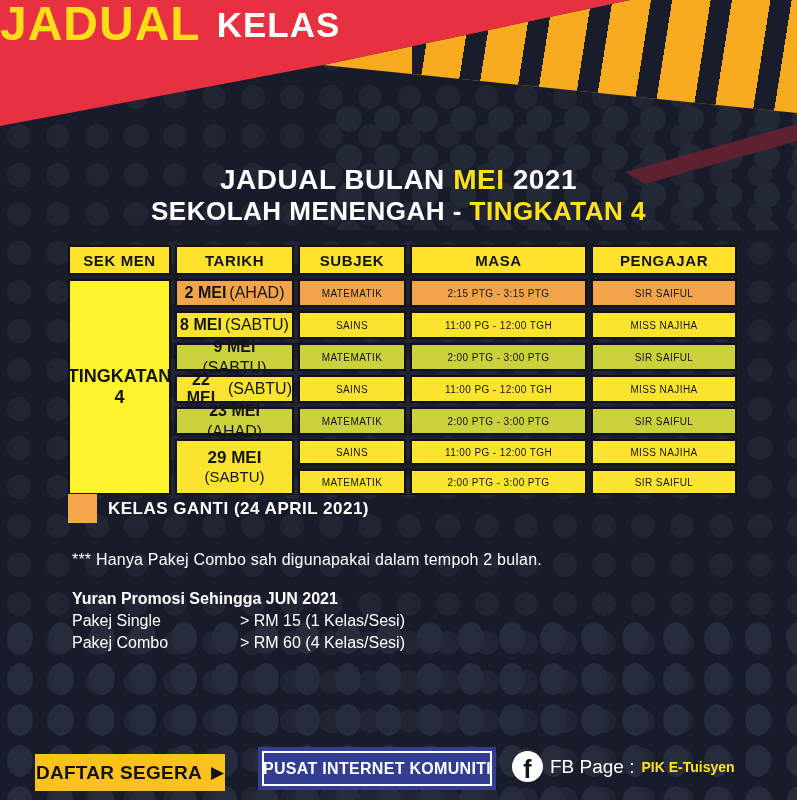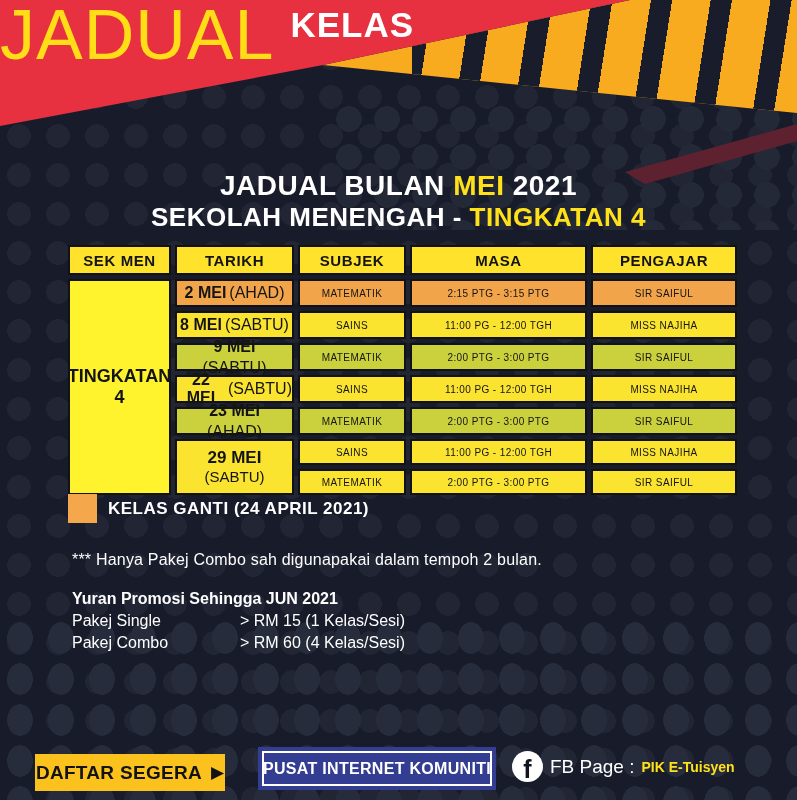--- a/index.html
+++ b/index.html
@@ -23,24 +23,24 @@
   }
   
   .banner { position:absolute; left:0; top:0; width:797px; height:195px; }
   .banner > div { position:absolute; inset:0; }
   .shape-amber { background:#F8AB1E; clip-path:polygon(323px 65px, 630px 0px, 797px 0px, 797px 113px); }
   .hazard { position:absolute; left:412px; top:0; right:0; height:125px;
     background:repeating-linear-gradient(99deg, #191d2b 0 21px, transparent 21px 59px); }
   .shape-maroon { background:#5e2130; clip-path:polygon(625px 172px, 797px 124px, 797px 141px, 645px 184px); }
   .shape-red { background:#e83140; clip-path:polygon(0 0, 630px 0, 323px 65px, 0 126px); }
   .banner-title { position:absolute; left:36px; top:6px; display:flex; align-items:flex-start; }
-  .t-main { font-size:70px; font-weight:400; color:#ffdd17; letter-spacing:1px; line-height:1; }
+  .t-main { font-size:48px; font-weight:700; color:#ffdd17; letter-spacing:1px; line-height:1; }
   .t-sub  { font-size:35px; font-weight:800; color:#ffffff; letter-spacing:1px; margin-left:16px; margin-top:7px; line-height:1; }
   
-  .heading { position:absolute; left:0; top:169px; width:797px; text-align:center; color:#fff;
+  .heading { position:absolute; left:0; top:163px; width:797px; text-align:center; color:#fff;
     font-weight:bold; line-height:1.18; letter-spacing:.5px; }
   .h1line { font-size:28px; }
   .h2line { font-size:26px; }
   .hl { color:#ffe11a; }
   
   .sched { position:absolute; left:68px; top:245px; display:grid;
     grid-template-columns:103px 119px 108px 177px 146px;
     grid-template-rows:30px 28px 28px 28px 28px 28px 26px 26px;
     gap:4px; }
   .cell { display:flex; align-items:center; justify-content:center;

